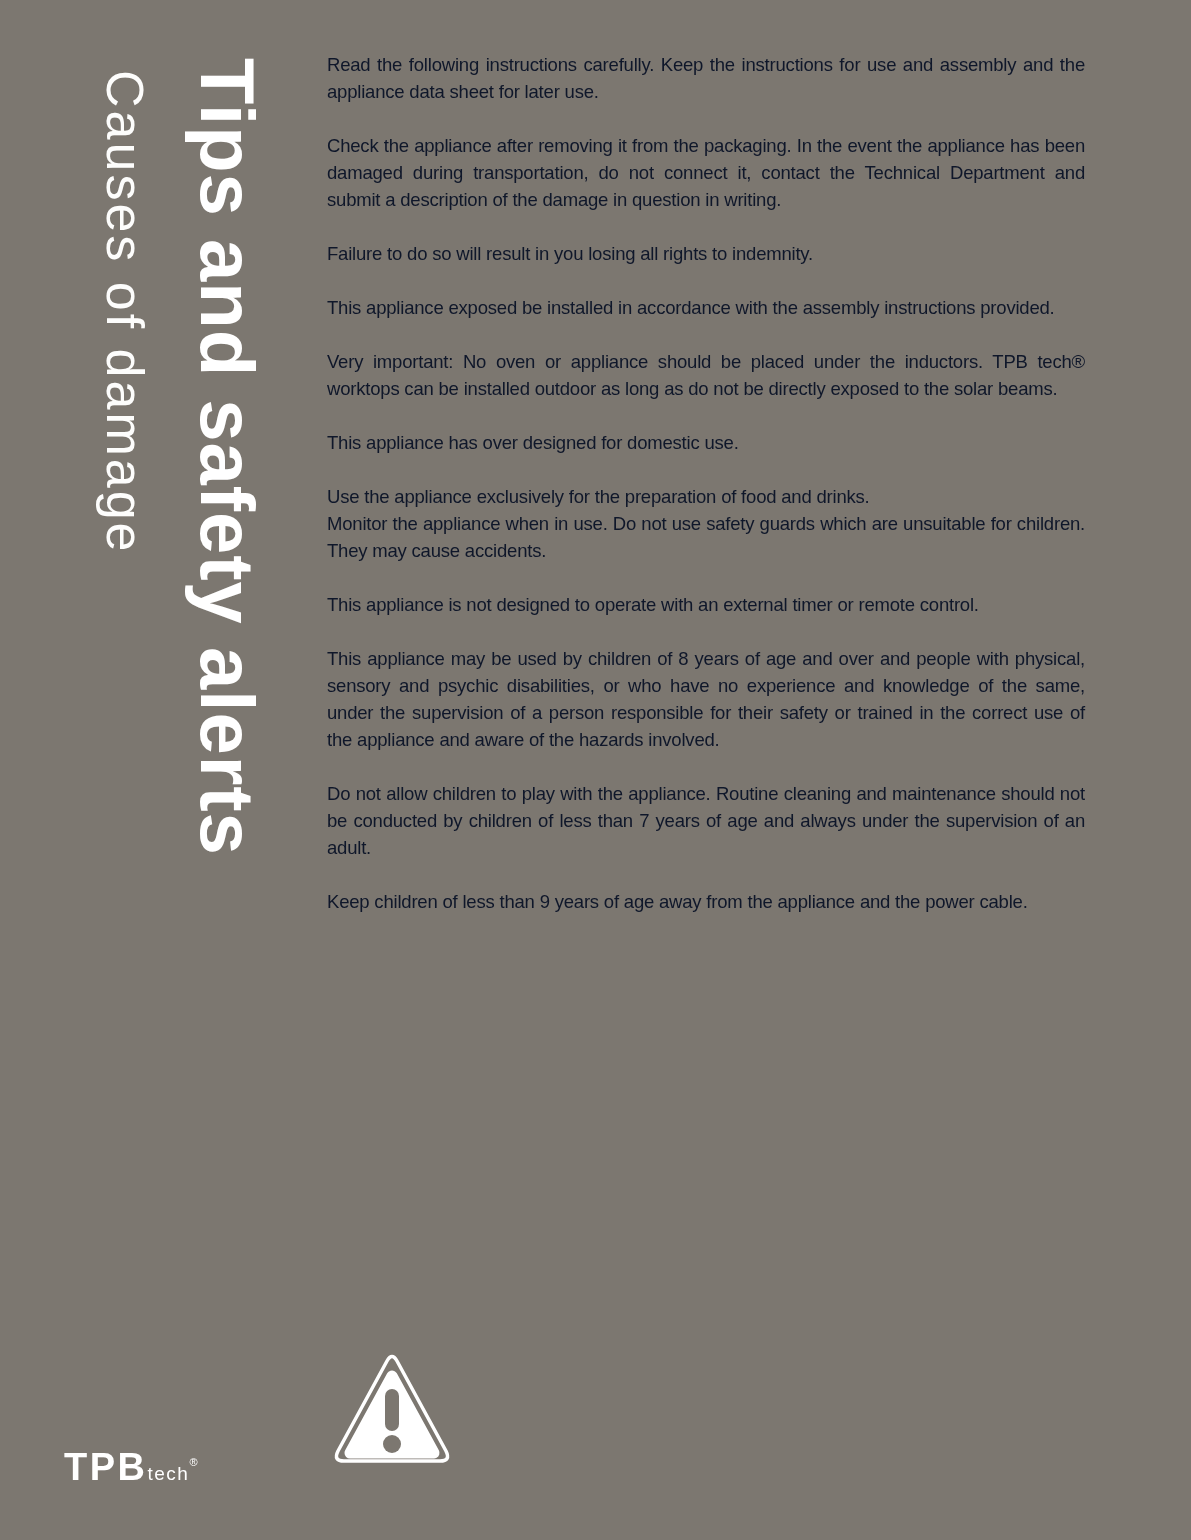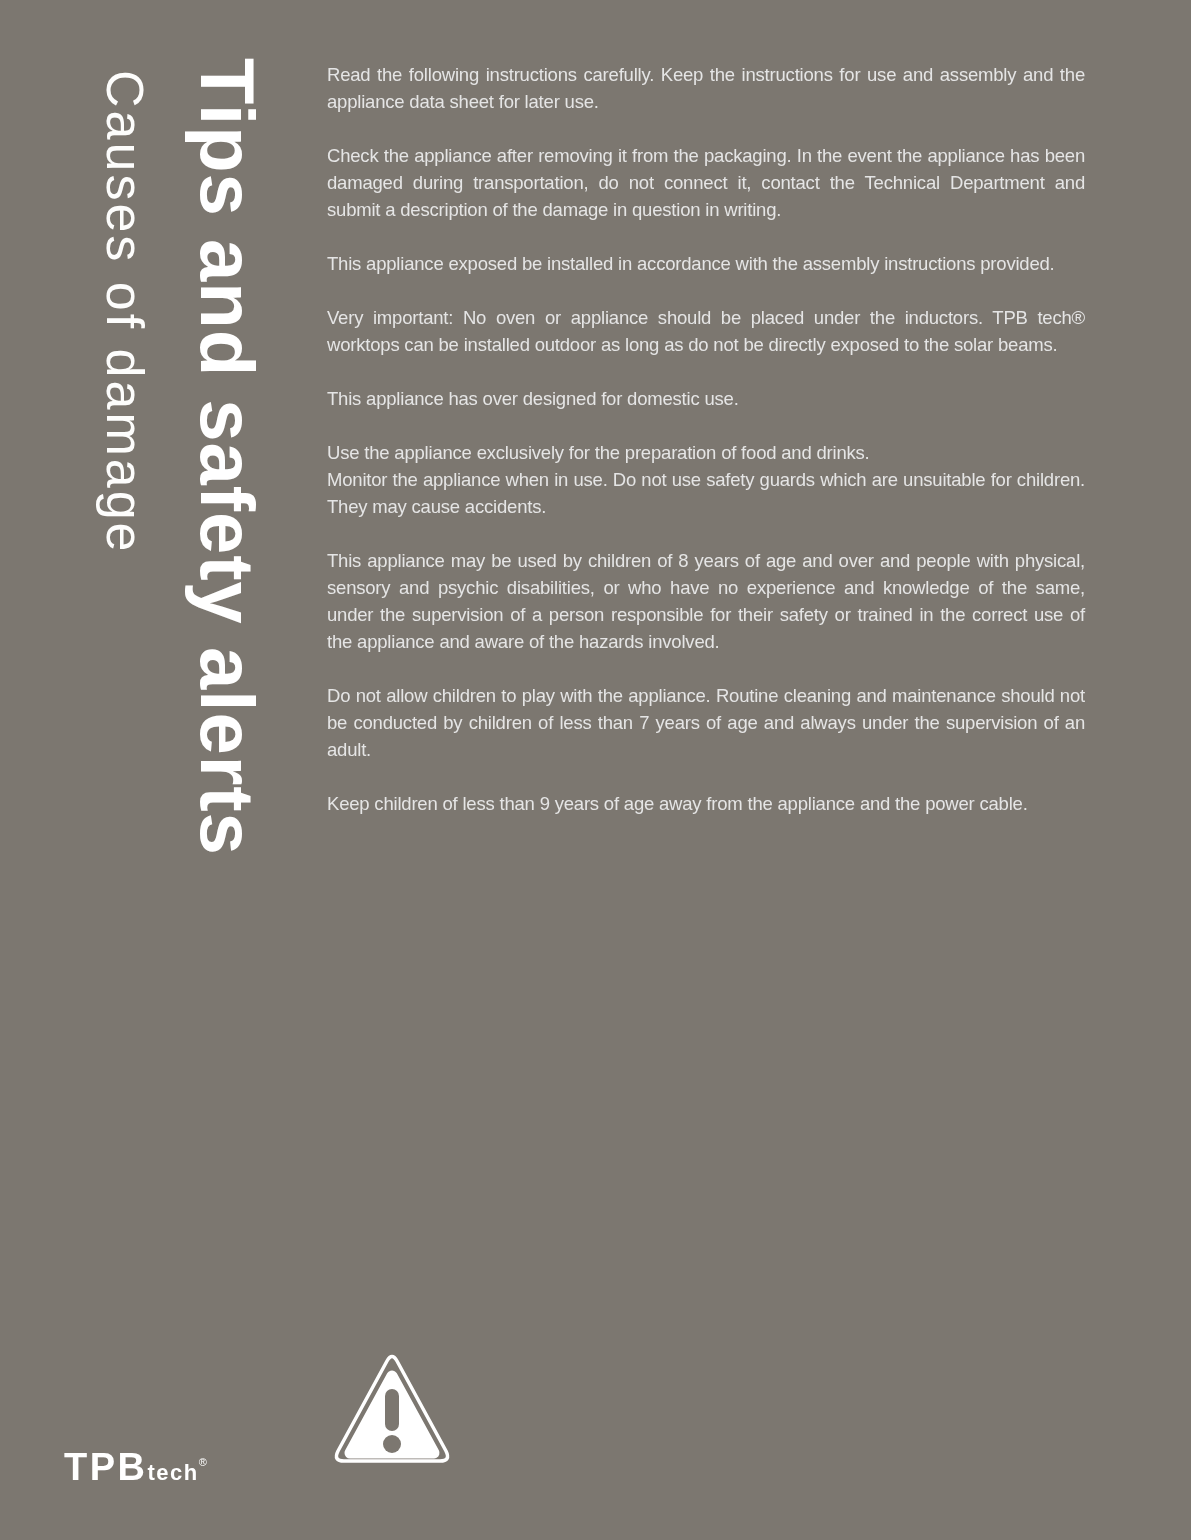--- a/index.html
+++ b/index.html
@@ -38,42 +38,41 @@
 
   
   .content {
     position: absolute;
     left: 327px; top: 51px;
     width: 758px;
     font-size: 18.5px;
     line-height: 27px;
     letter-spacing: -0.2px;
     text-align: justify;
-    color: #e5e5e5;
-    margin-top: 10px;
+    color: #0f172a;
   }
   .content p { margin: 0 0 27px 0; }
   .content p.tight { margin-bottom: 0; }
   .content p.bold { font-weight: normal; }
 
   
   .logo {
     position: absolute;
     left: 64px; top: 1446px;
     white-space: nowrap;
     color: #ffffff;
   }
   .logo .brand {
     font-weight: bold;
     font-size: 38px;
     letter-spacing: 2.5px;
   }
   .logo .suffix {
-    font-weight: 700;
-    font-size: 22px;
+    font-weight: 400;
+    font-size: 19px;
     letter-spacing: 1.5px;
   }
   .logo .reg {
     font-size: 11px;
     vertical-align: 14px;
   }
 
   
   .warning {
     position: absolute;
@@ -84,25 +83,27 @@
 </head>
 <body style="background: rgb(124, 119, 112);">
 
 <h2 class="v-subtitle">Causes of damage</h2>
 
 <h1 class="v-title">Tips and safety alerts</h1>
 
 <div class="content">
   <p>Read the following instructions carefully. Keep the instructions for use and assembly and the appliance data sheet for later use.</p>
   <p>Check the appliance after removing it from the packaging. In the event the appliance has been damaged during transportation, do not connect it, contact the Technical Department and submit a description of the damage in question in writing.</p>
+  <p>Failure to do so will result in you losing all rights to indemnity.</p>
   <p>This appliance exposed be installed in accordance with the assembly instructions provided.</p>
   <p class="bold">Very important: No oven or appliance should be placed under the inductors. TPB tech® worktops can be installed outdoor as long as do not be directly exposed to the solar beams.</p>
   <p>This appliance has over designed for domestic use.</p>
   <p class="tight">Use the appliance exclusively for the preparation of food and drinks.</p>
   <p>Monitor the appliance when in use. Do not use safety guards which are unsuitable for children. They may cause accidents.</p>
+  <p>This appliance is not designed to operate with an external timer or remote control.</p>
   <p>This appliance may be used by children of 8 years of age and over and people with physical, sensory and psychic disabilities, or who have no experience and knowledge of the same, under the supervision of a person responsible for their safety or trained in the correct use of the appliance and aware of the hazards involved.</p>
   <p>Do not allow children to play with the appliance. Routine cleaning and maintenance should not be conducted by children of less than 7 years of age and always under the supervision of an adult.</p>
   <p>Keep children of less than 9 years of age away from the appliance and the power cable.</p>
 </div>
 
 <div class="logo">
   <span class="brand">TPB</span><span class="suffix">tech</span><span class="reg">®</span>
 </div>
 
 <svg class="warning" viewBox="0 0 137 134" xmlns="http://www.w3.org/2000/svg">

